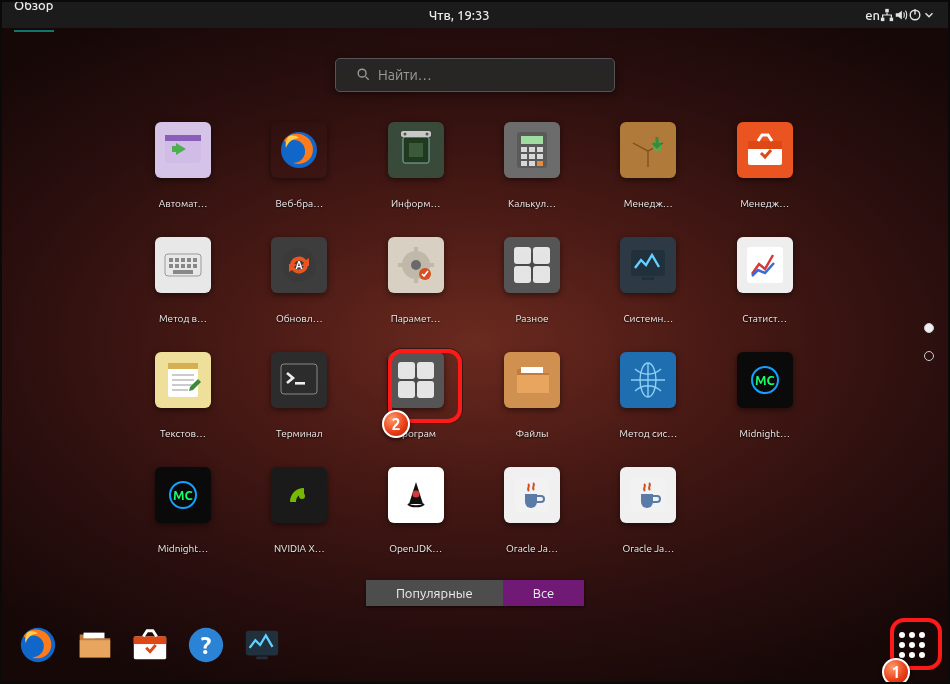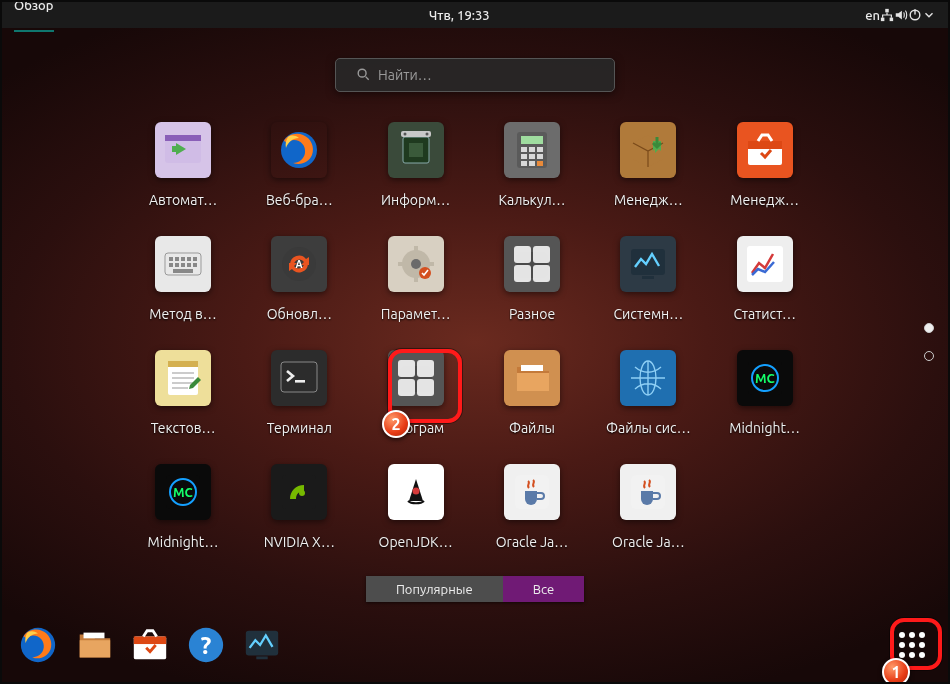--- a/index.html
+++ b/index.html
@@ -60,22 +60,22 @@
     width: 96px;
   }
   .app-icon {
     width:56px; height:56px;
     border-radius:6px;
     display:flex; align-items:center; justify-content:center;
     box-shadow: 0 2px 6px rgba(0,0,0,.5);
     position:relative;
   }
   .app-label {
-    margin-top:14px;
-    font-size:14px;
+    margin-top:20px;
+    font-size:10px;
     color:#f0f0f0;
     text-shadow: 0 1px 2px #000;
     white-space:nowrap;
     max-width: 96px;
     overflow:hidden;
     text-overflow:ellipsis;
   }
   
   .hl {
     position:absolute;
@@ -336,21 +336,21 @@
           </svg>
         </div>
         <div class="app-label">Файлы</div>
       </div>
       <div class="app">
         <div class="app-icon" style="background: rgb(31, 111, 176);">
           <svg viewBox="0 0 42 42">
             <use href="#i-locale"></use>
           </svg>
         </div>
-        <div class="app-label">Файлы сис…</div>
+        <div class="app-label">Метод сис…</div>
       </div>
       <div class="app">
         <div class="app-icon" style="background: rgb(10, 10, 10);">
           <svg viewBox="0 0 42 42">
             <use href="#i-mc"></use>
           </svg>
         </div>
         <div class="app-label">Midnight…</div>
       </div>
       <div class="app">

